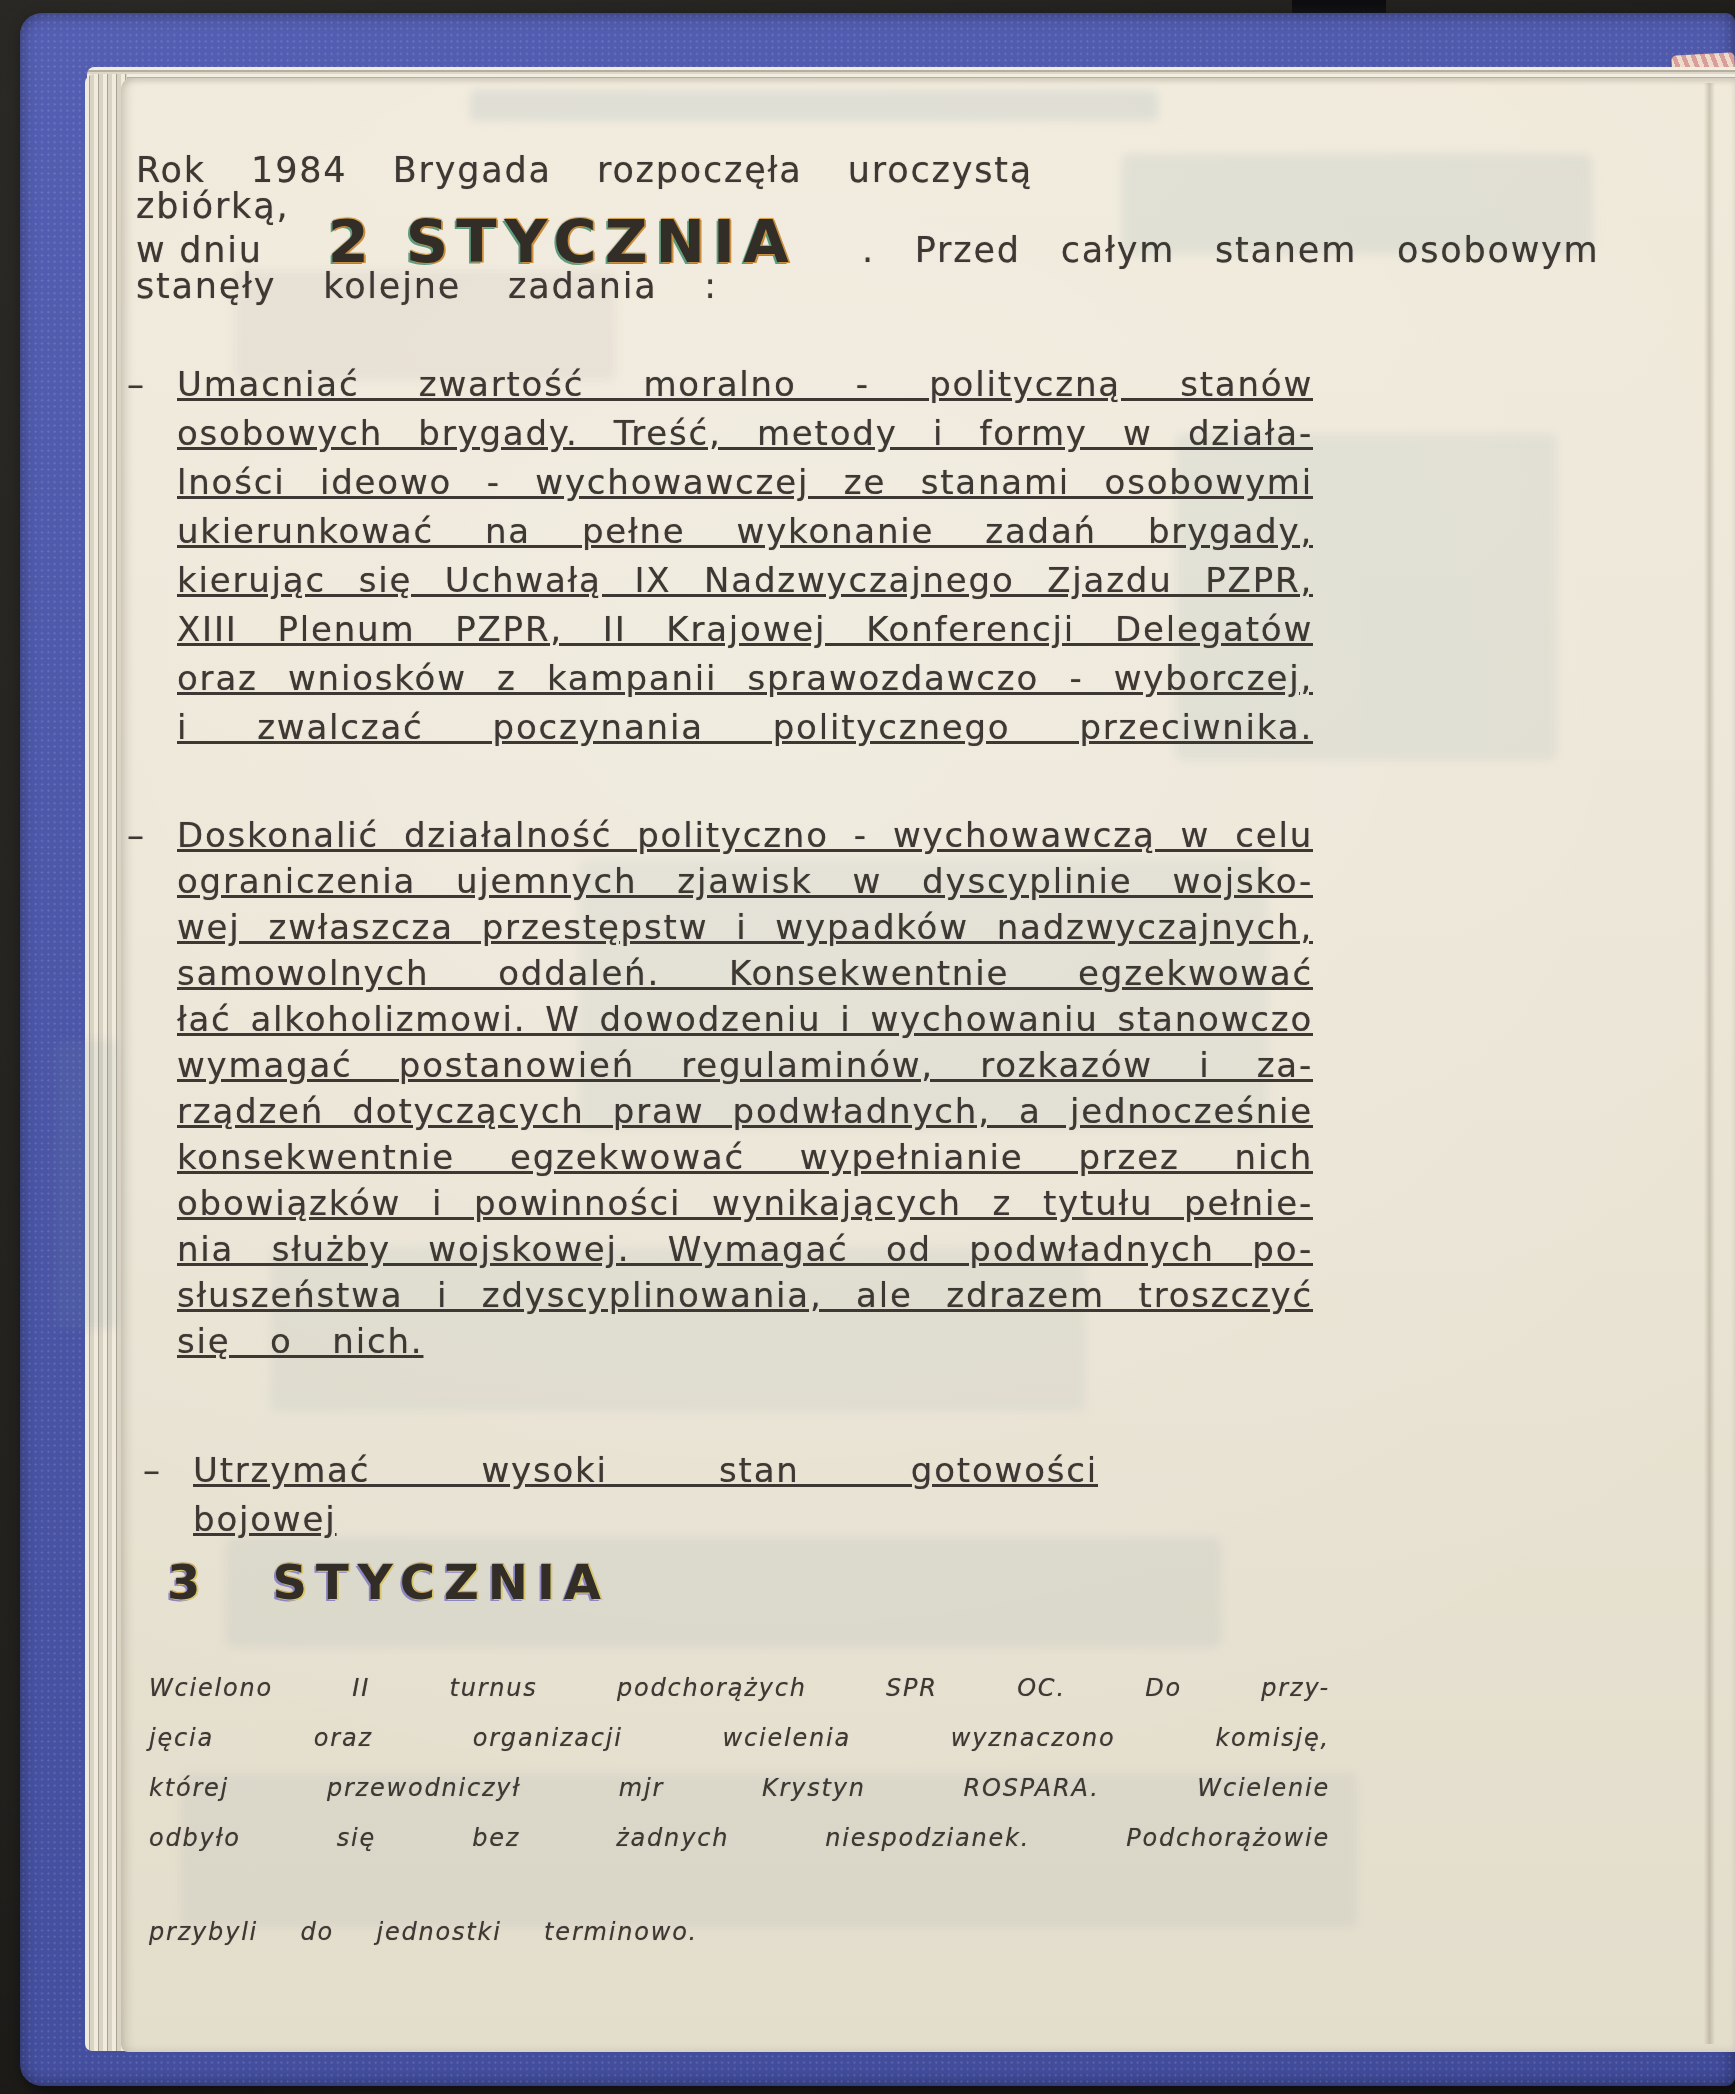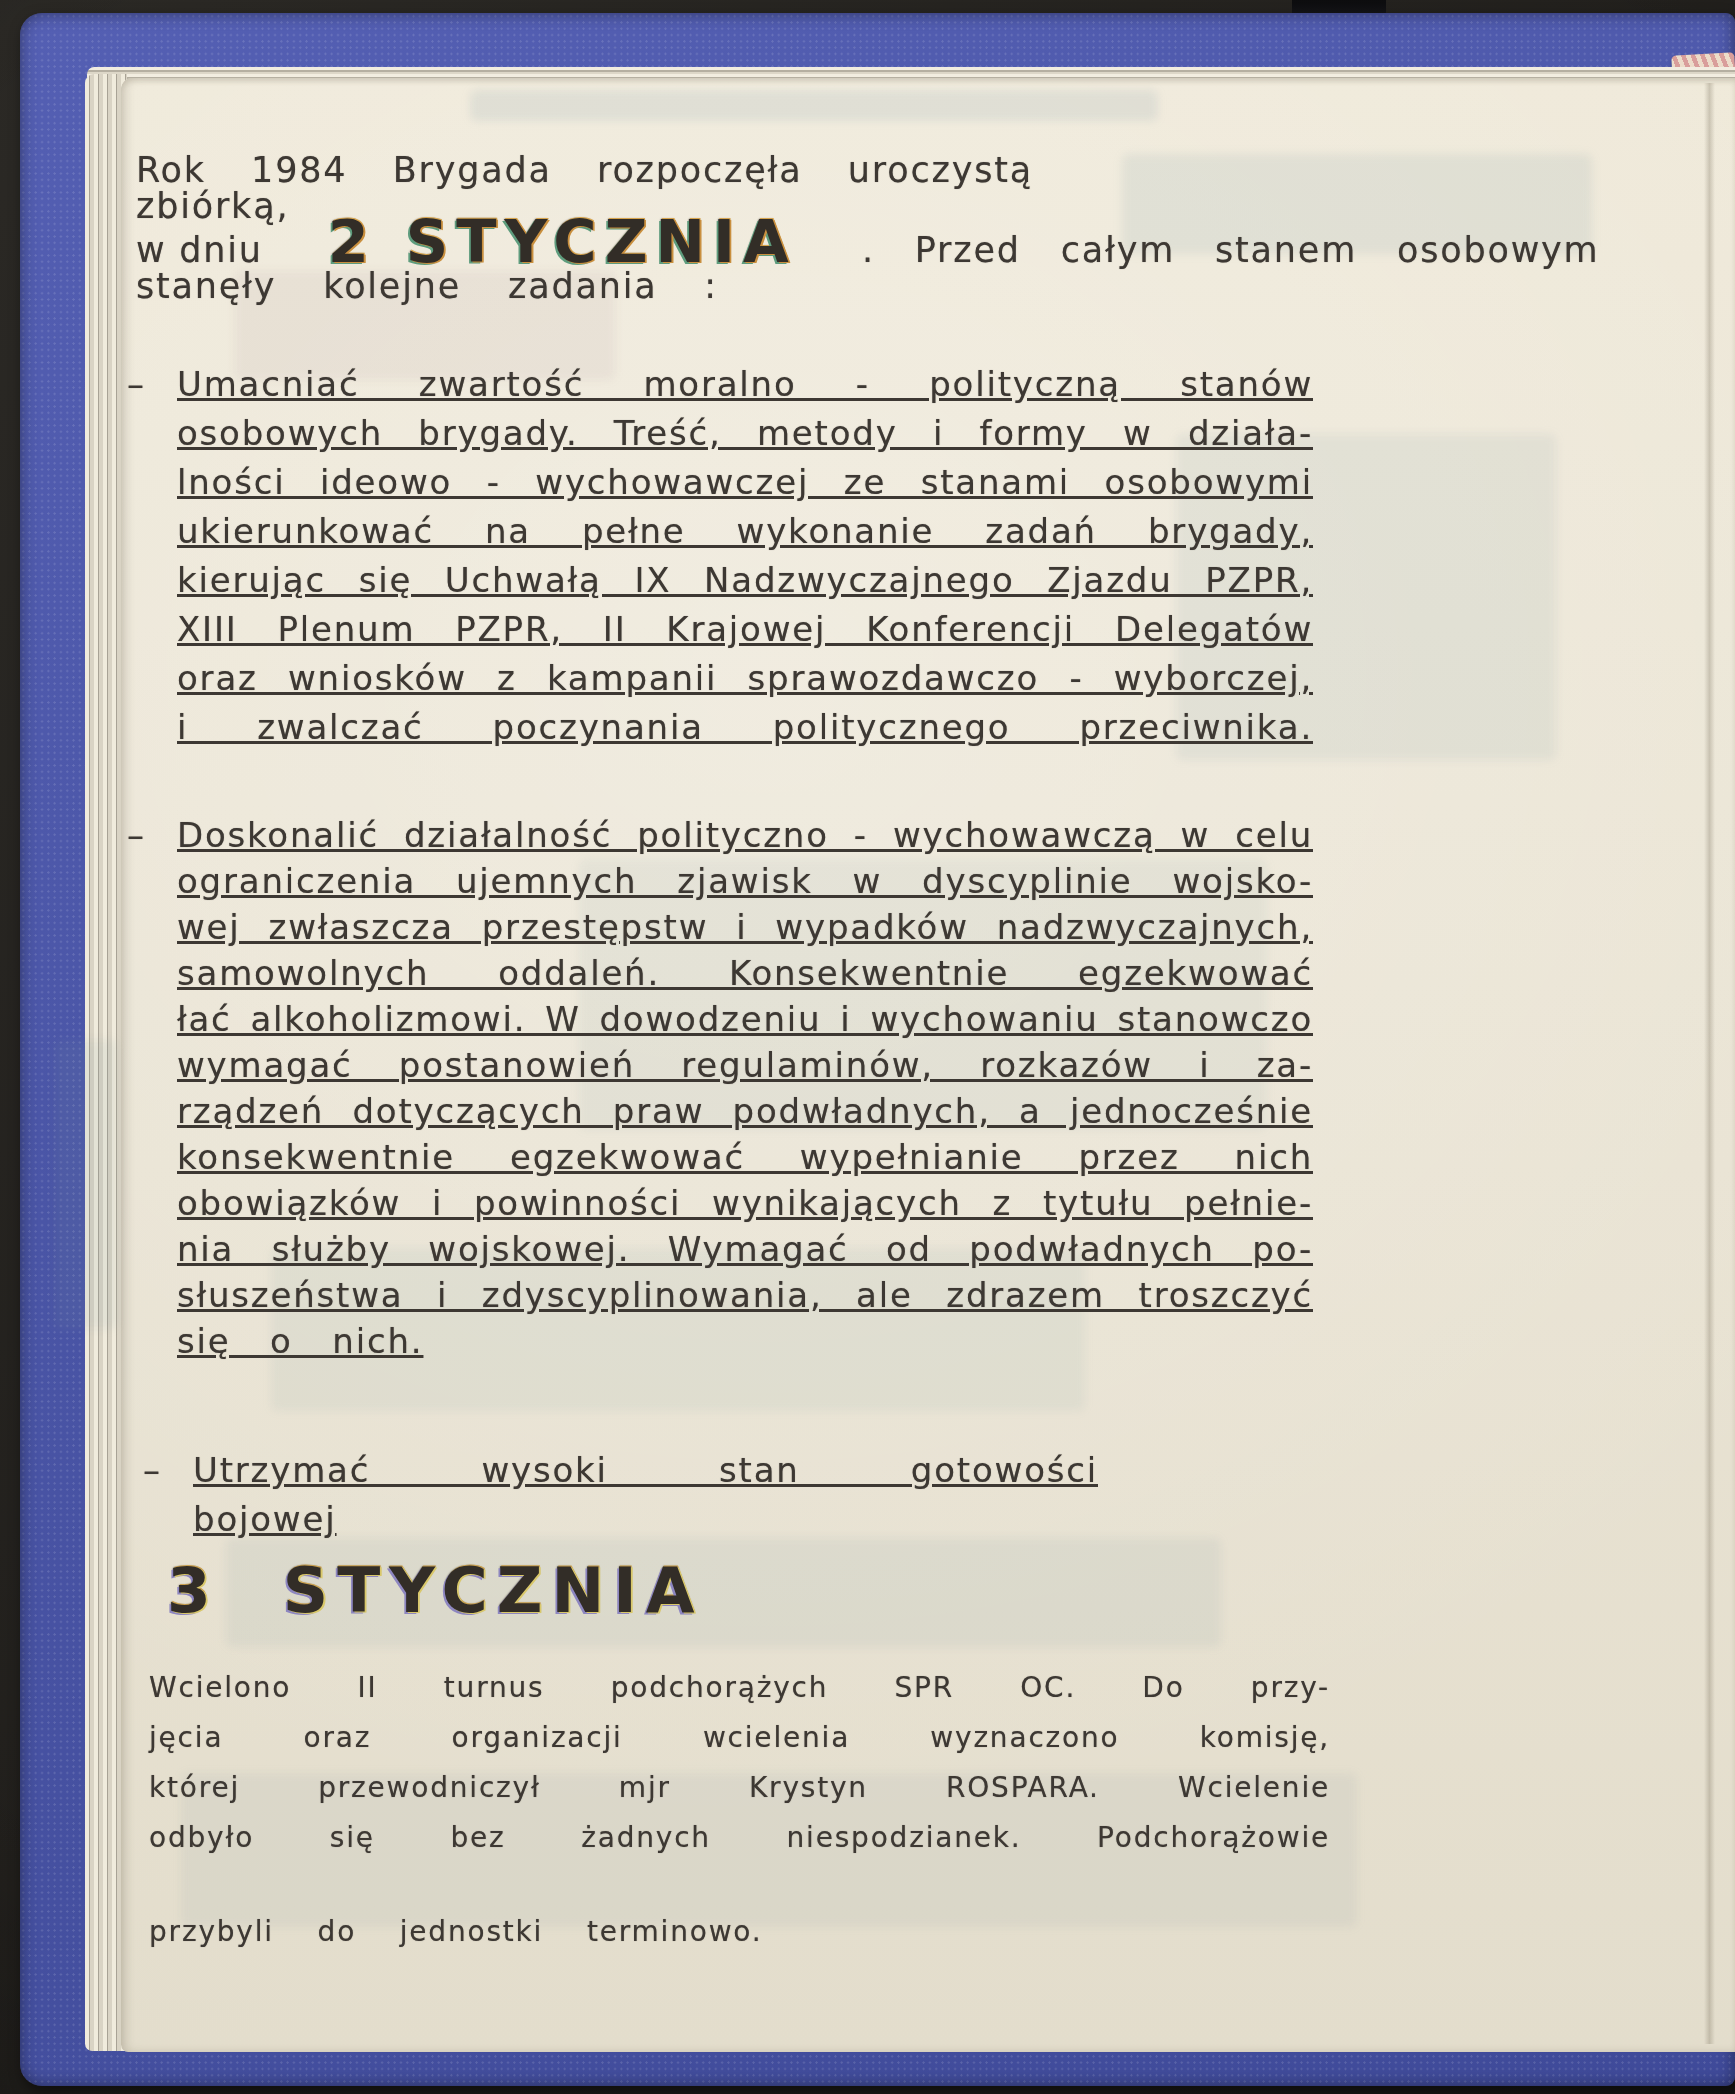--- a/index.html
+++ b/index.html
@@ -77,26 +77,26 @@
   .bullet { position:absolute; font-size:34px; }
   .bullet .marker { position:absolute; left:0; top:0; }
   .bullet .blines { margin-left:50px; width:1136px;text-decoration:underline; }
   .b1 { left:127px; top:360px;  line-height:49px; }
   .b2 { left:127px; top:812px;  line-height:46px; }
   .b3 { left:143px; top:1446px; line-height:49px; }
   .b3 .blines { width:905px; }
   .b3 .line  { word-spacing:40px; text-align-last:left; }
   .b2 .short { word-spacing:27px; }
 
-  .sec2-head { left:167px; top:1554px; font-weight:700; font-size:63px; letter-spacing:9px;
+  .sec2-head { left:167px; top:1554px; font-weight:700; font-size:48px; letter-spacing:9px;
     color:#322d27;
     text-shadow: 1.8px 0.9px 0 #d9c86a, -1.8px 1.8px 0 #8d86c0, 0.9px -0.9px 0 #caa04e, 0 0 1.8px #241f1a; }
   .sec2-head .num { margin-right:63px; }
 
-  .para { left:149px; top:1663px; width:1181px; font-size:28px; line-height:50px; }
+  .para { left:149px; top:1663px; width:1181px; font-size:24px; line-height:50px;font-style:italic; }
   .para .short { word-spacing:33px;margin-top:44px; }
 </style>
 </head>
 <body>
 
 <div class="scene">
   <div class="strap"></div>
   <div class="cover"></div>
   <div class="endband"></div>
   <div class="stack-top"></div>

